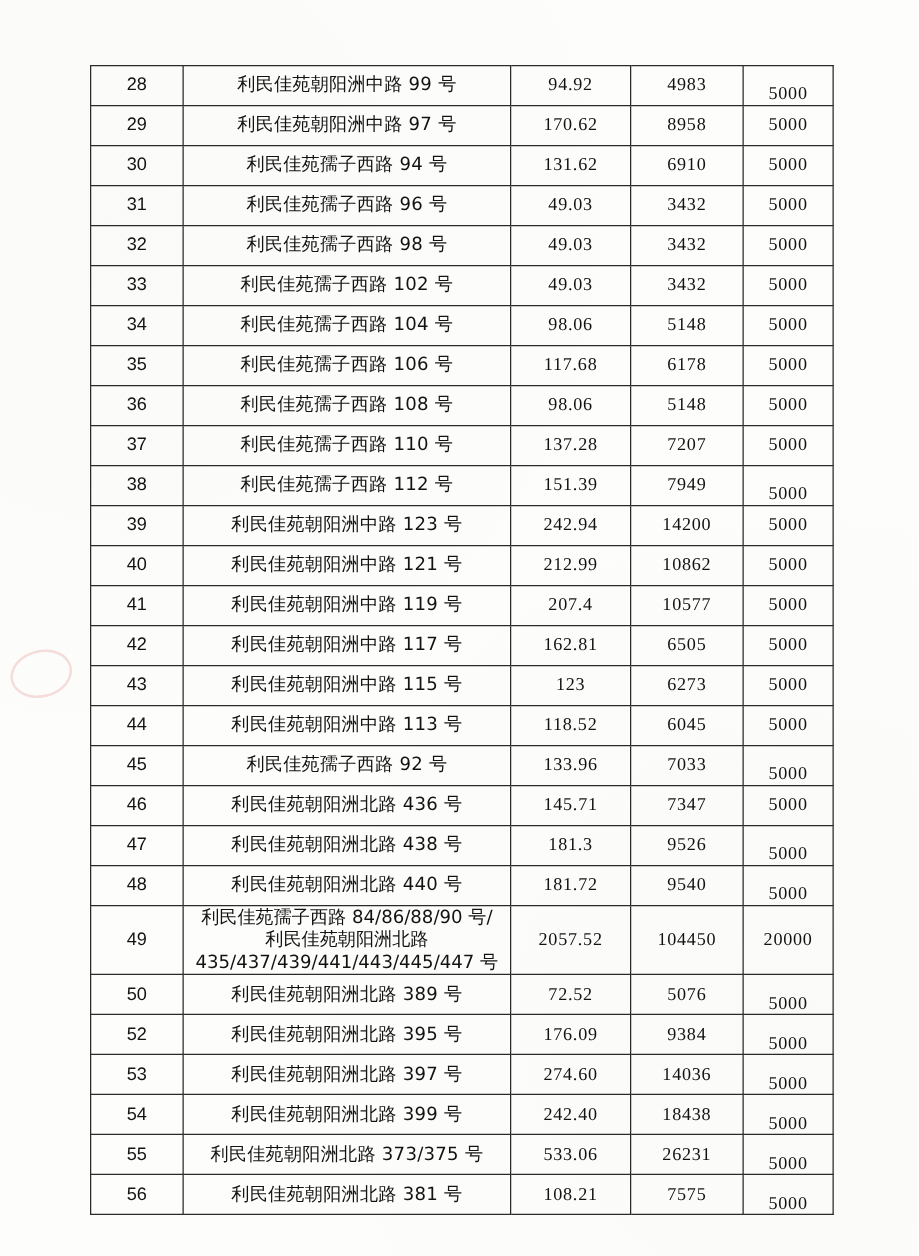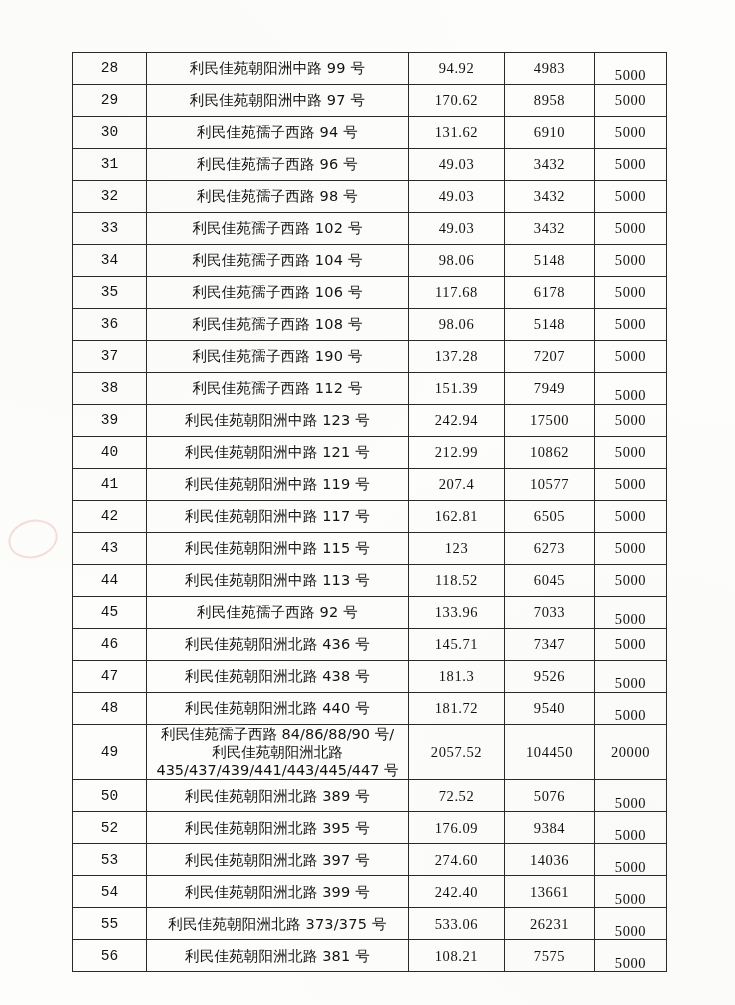--- a/index.html
+++ b/index.html
@@ -55,21 +55,21 @@
     line-height: 1.25;
     height: 31px;
   }
   col.c-idx { width: 74px; }
   col.c-addr { width: 262px; }
   col.c-area { width: 96px; }
   col.c-amt { width: 90px; }
   col.c-fee { width: 72px; }
 
   td.idx {
-    font-family: Liberation Mono, monospace;
+    font-family: Liberation Sans, sans-serif;
     font-size: 15px;
   }
   td.addr {
     font-family: "DejaVu Sans", sans-serif;
     font-size: 14.5px;
     letter-spacing: .2px;
     padding: 0 4px;
   }
   td.num {
     font-family: "Liberation Serif", serif;
@@ -165,37 +165,37 @@
         </tr>
         <tr>
           <td class="idx">36</td>
           <td class="addr">利民佳苑孺子西路 108 号</td>
           <td class="num">98.06</td>
           <td class="num">5148</td>
           <td class="num fee"><span>5000</span></td>
         </tr>
         <tr>
           <td class="idx">37</td>
-          <td class="addr">利民佳苑孺子西路 190 号</td>
+          <td class="addr">利民佳苑孺子西路 110 号</td>
           <td class="num">137.28</td>
           <td class="num">7207</td>
           <td class="num fee"><span>5000</span></td>
         </tr>
         <tr>
           <td class="idx">38</td>
           <td class="addr">利民佳苑孺子西路 112 号</td>
           <td class="num">151.39</td>
           <td class="num">7949</td>
           <td class="num fee"><span class="fee-shift">5000</span></td>
         </tr>
         <tr>
           <td class="idx">39</td>
           <td class="addr">利民佳苑朝阳洲中路 123 号</td>
           <td class="num">242.94</td>
-          <td class="num">17500</td>
+          <td class="num">14200</td>
           <td class="num fee"><span>5000</span></td>
         </tr>
         <tr>
           <td class="idx">40</td>
           <td class="addr">利民佳苑朝阳洲中路 121 号</td>
           <td class="num">212.99</td>
           <td class="num">10862</td>
           <td class="num fee"><span>5000</span></td>
         </tr>
         <tr>
@@ -281,21 +281,21 @@
           <td class="idx">53</td>
           <td class="addr">利民佳苑朝阳洲北路 397 号</td>
           <td class="num">274.60</td>
           <td class="num">14036</td>
           <td class="num fee"><span class="fee-shift">5000</span></td>
         </tr>
         <tr>
           <td class="idx">54</td>
           <td class="addr">利民佳苑朝阳洲北路 399 号</td>
           <td class="num">242.40</td>
-          <td class="num">13661</td>
+          <td class="num">18438</td>
           <td class="num fee"><span class="fee-shift">5000</span></td>
         </tr>
         <tr>
           <td class="idx">55</td>
           <td class="addr">利民佳苑朝阳洲北路 373/375 号</td>
           <td class="num">533.06</td>
           <td class="num">26231</td>
           <td class="num fee"><span class="fee-shift">5000</span></td>
         </tr>
         <tr>

